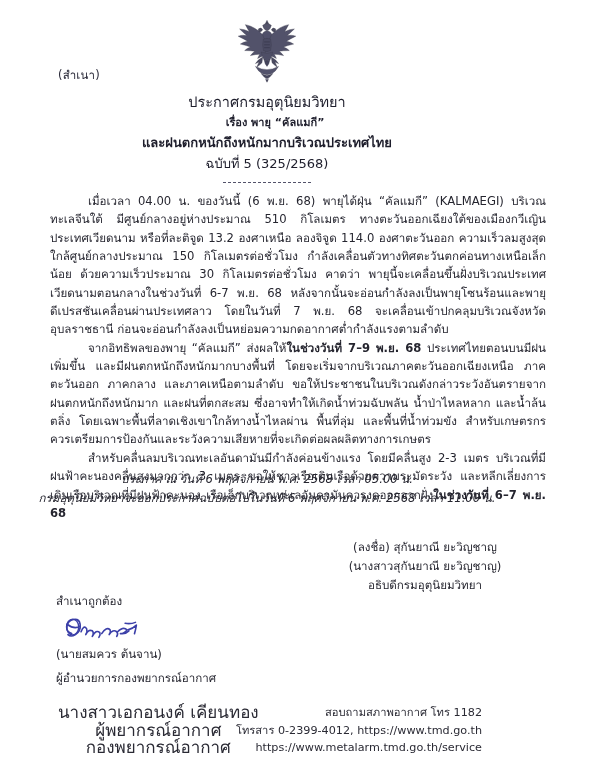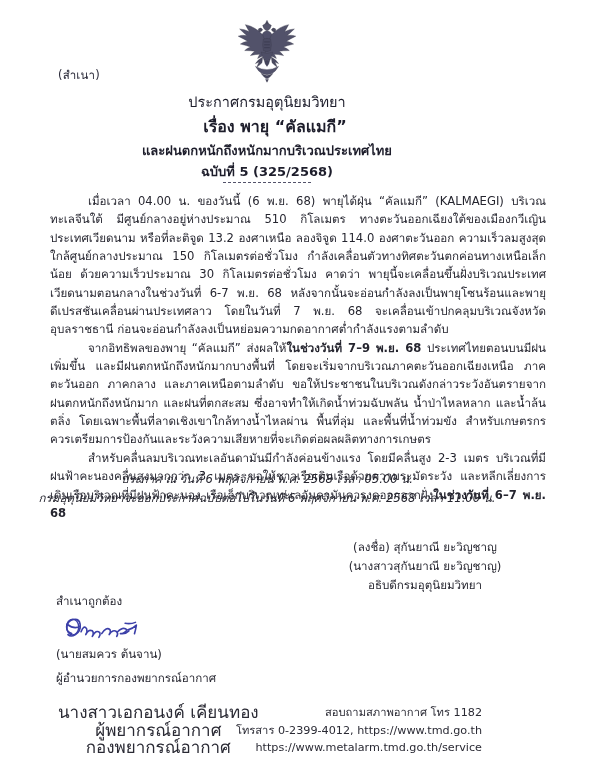--- a/index.html
+++ b/index.html
@@ -55,23 +55,23 @@
     right: 0;
     top: 91px;
     text-align: center;
     color: #1d1d2b;
   }
   .heading .h-line {
     display: block;
     line-height: 1.62;
   }
   .h-title   { font-size: 14.5px; font-weight: normal; }
-  .h-subject { font-size: 16px;   font-weight: bold; margin-left: 16px; }
+  .h-subject { font-size: 11px;   font-weight: bold; margin-left: 16px; }
   .h-subject2{ font-size: 13px;   font-weight: bold; }
-  .h-issue   { font-size: 13px;   font-weight: bold; text-align: center; }
+  .h-issue   { font-size: 13px;   font-weight: normal; text-align: center; }
 
   .divider {
     position: absolute;
     left: 50%;
     top: 182px;
     transform: translateX(-50%);
     width: 88px;
     height: 0;
     border-top: 1.4px dashed #4a4a63;
     opacity: .95;

